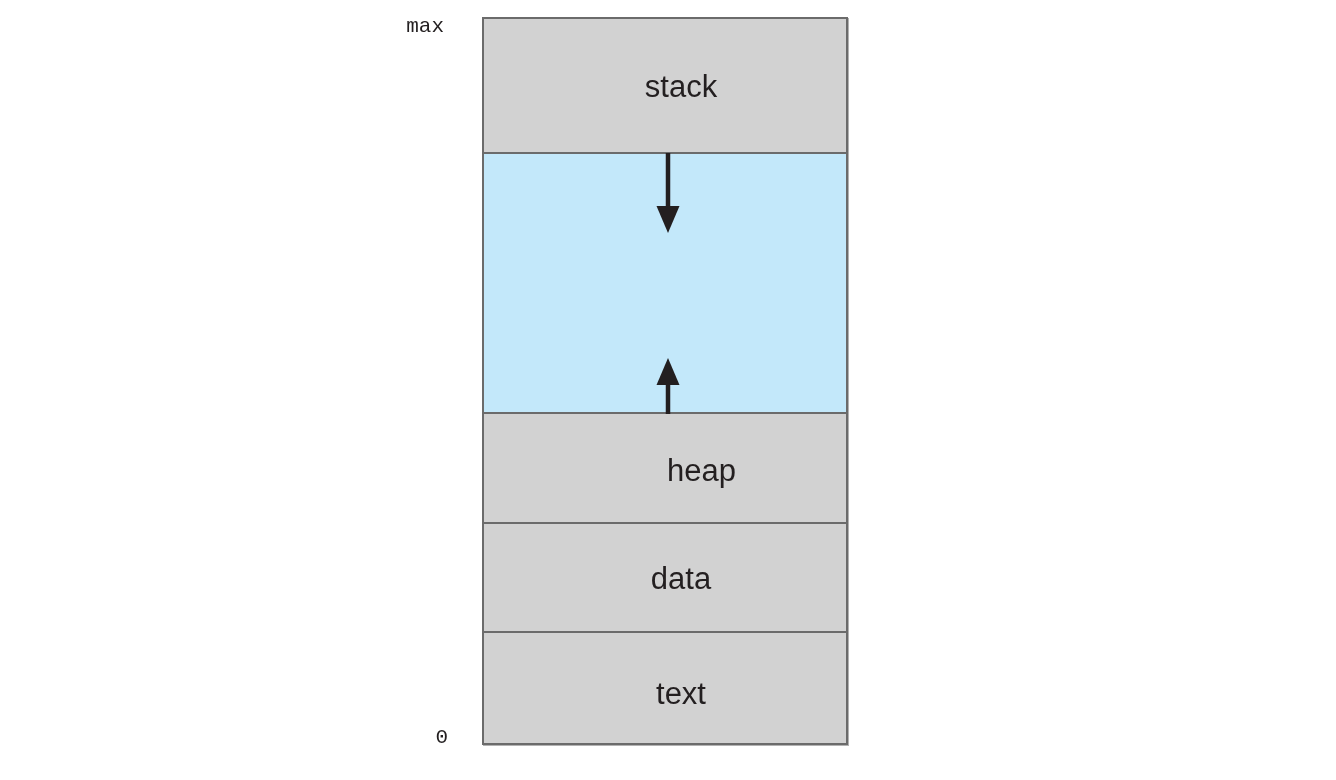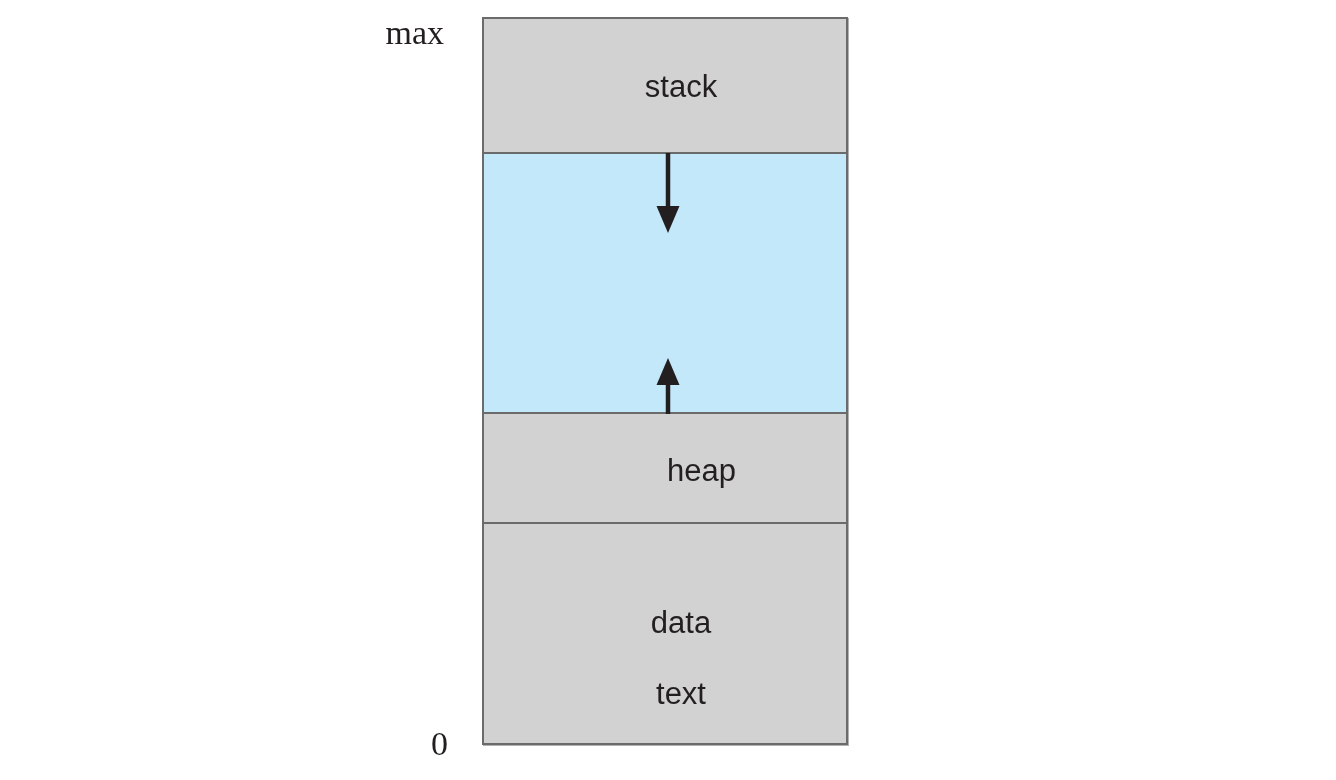--- a/index.html
+++ b/index.html
@@ -22,25 +22,25 @@
     position: absolute;
     left: 0;
     top: 0;
     width: 1336px;
     height: 780px;
   }
 
   
   .axis-label {
     position: absolute;
-    font-size: 34px;
+    font-size: 21px;
     color: #231f20;
     line-height: 1;
     white-space: nowrap;
-    font-family: Liberation Serif, serif;
+    font-family: Liberation Mono, monospace;
   }
   #label-max {
     right: 892px;       
     top: 16px;
   }
   #label-zero {
     right: 888px;
     top: 727px;
   }
 
@@ -144,21 +144,21 @@
     </div>
 
     <div class="segment" id="segment-free" style="background: rgb(195, 232, 250);">
       <span class="segment-label" style="color: rgb(35, 31, 32);"></span>
     </div>
 
     <div class="segment" id="segment-heap" style="background: rgb(210, 210, 210);">
       <span class="segment-label" style="color: rgb(35, 31, 32); margin-left: 41px;">heap</span>
     </div>
 
-    <div class="segment" id="segment-data" style="background: rgb(210, 210, 210); margin-top: 44px;">
+    <div class="segment" id="segment-data" style="background: rgb(210, 210, 210);">
       <span class="segment-label" style="color: rgb(35, 31, 32);">data</span>
     </div>
 
     <div class="segment" id="segment-text" style="background: rgb(210, 210, 210);">
       <span class="segment-label" style="color: rgb(35, 31, 32);">text</span>
     </div>
 
   </div>
 
   <div id="arrow-layer">

